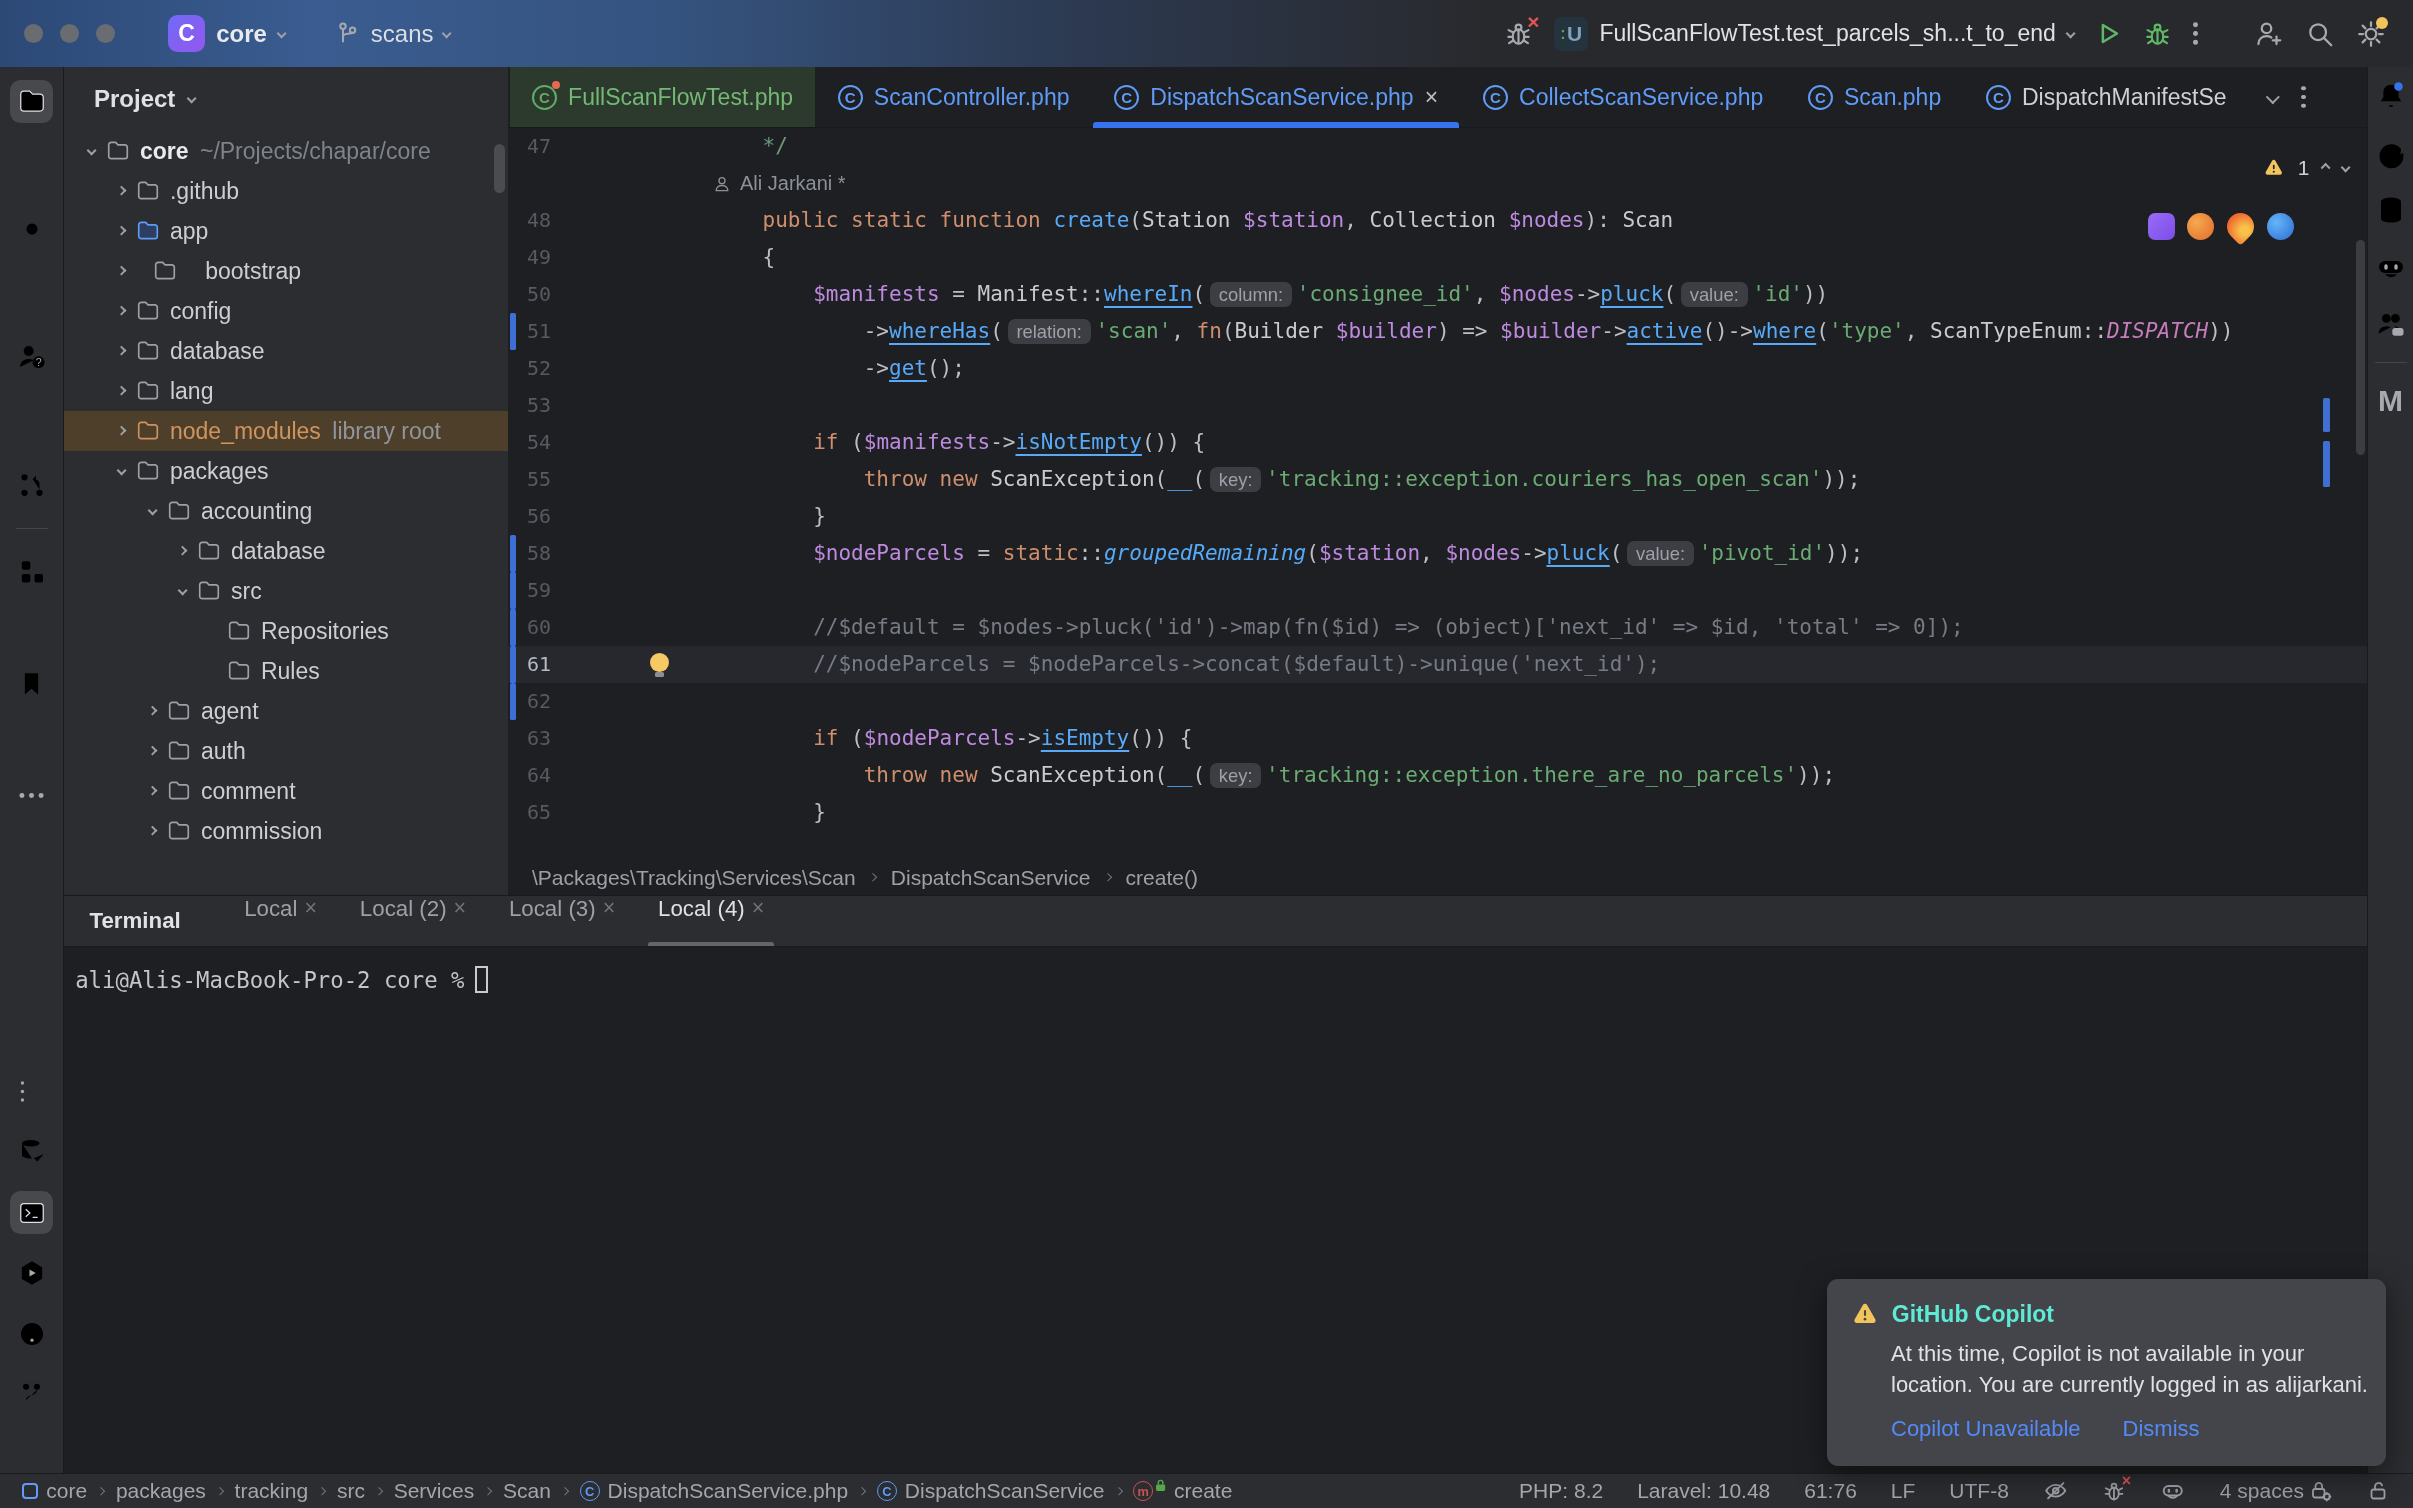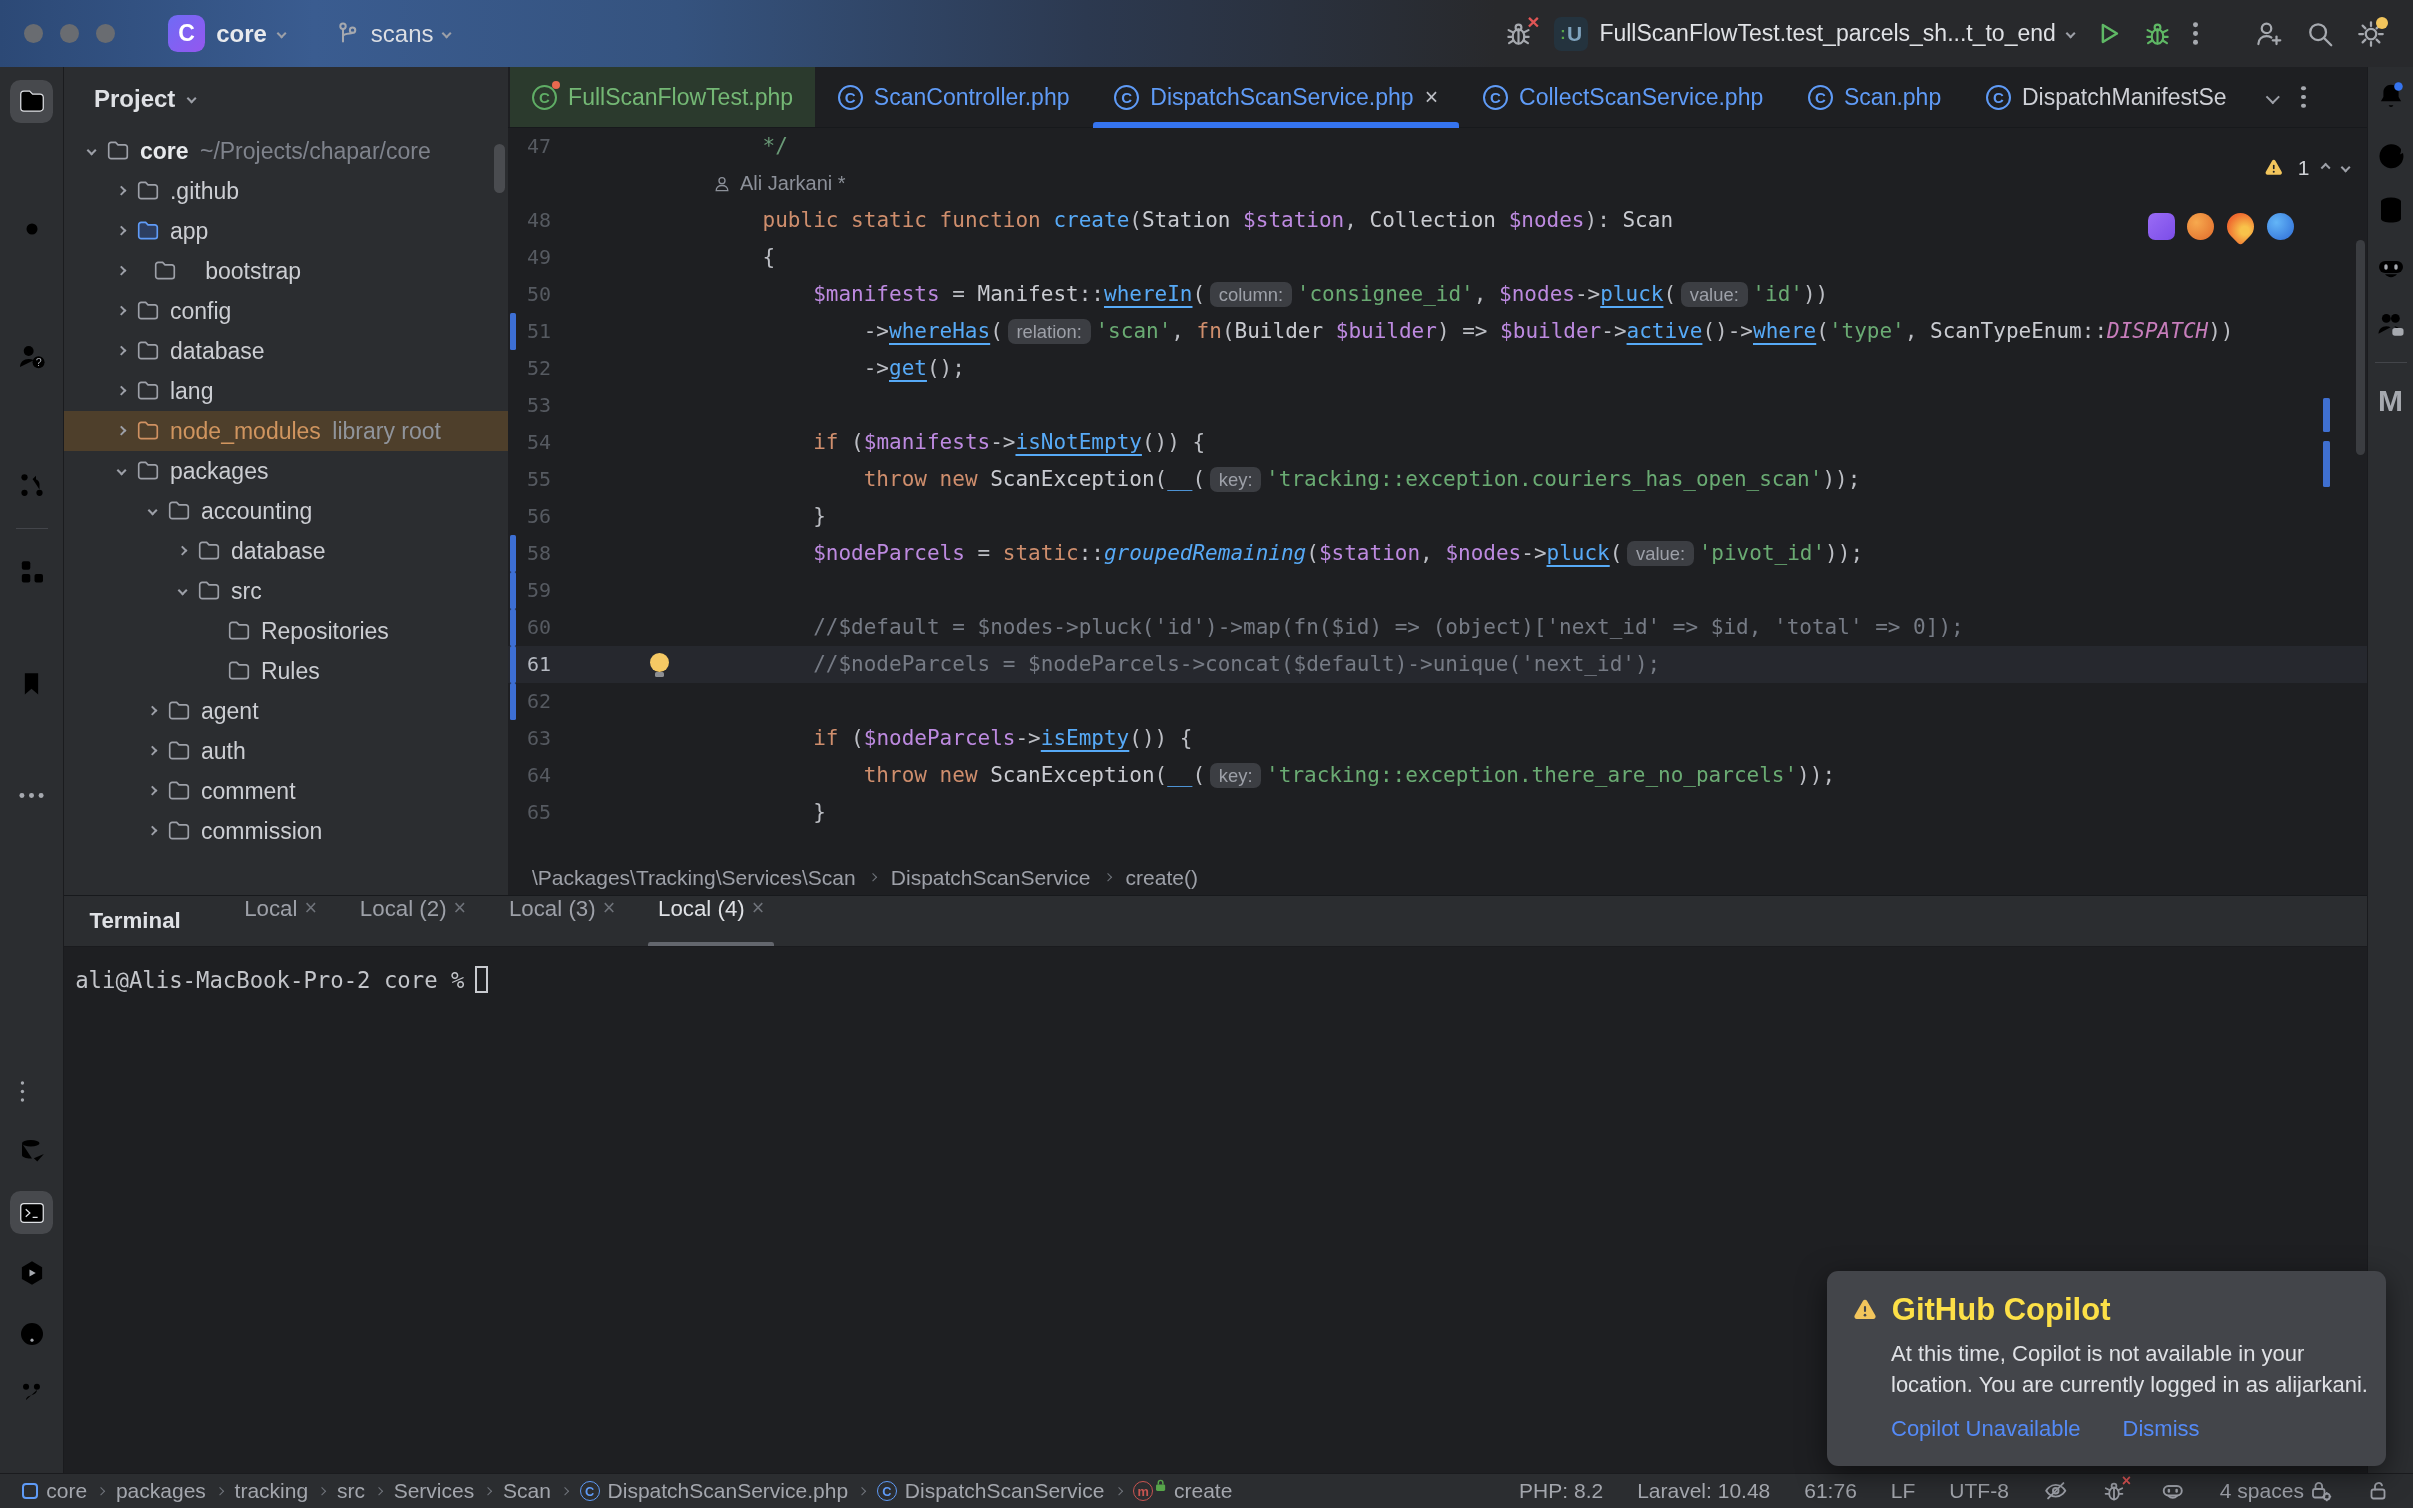--- a/index.html
+++ b/index.html
@@ -128,21 +128,21 @@
   .cc{width:20px;height:20px;border:1.6px solid #5f9bf7;border-radius:50%;color:#5f9bf7;font-size:12.8px;font-weight:600;display:flex;align-items:center;justify-content:center;flex:none}
   .mm{width:20px;height:20px;border:1.6px solid #c75450;border-radius:50%;color:#c75450;font-size:12.8px;font-weight:600;display:flex;align-items:center;justify-content:center;flex:none}
   .mlock{margin-left:-6.4px;margin-top:-12.8px}
   .sb-right{margin-left:auto;display:flex;align-items:center;gap:34px}
   .sb-ic{display:flex;align-items:center}
   .sb-ic svg{stroke:#9da0a8;fill:none;stroke-width:1.8;stroke-linecap:round;stroke-linejoin:round}
   .indentw{display:flex;align-items:center;gap:4.8px}
   
   .notif{position:fixed;right:27px;bottom:42px;width:559px;background:#43454a;border-radius:11.2px;padding:21px 27px 24px 24px;box-shadow:0 8px 29px rgba(0,0,0,.5);z-index:50}
   .notif-head{display:flex;align-items:center;gap:12.8px}
-  .notif-title{font-weight:700;color:#fde047;font-size:31px}
+  .notif-title{font-weight:700;color:#5eead4;font-size:23px}
   .notif-body{margin-top:11.2px;margin-left:40px;color:#dfe1e5;font-size:22px;line-height:1.38;width:479px}
   .notif-actions{margin-top:16px;margin-left:40px;display:flex;gap:42px;font-size:22px;color:#548af7}
 </style>
 </head>
 <body>
 
 <div class="titlebar">
   <div class="traffic">
     <span class="tl"></span>
     <span class="tl"></span>

